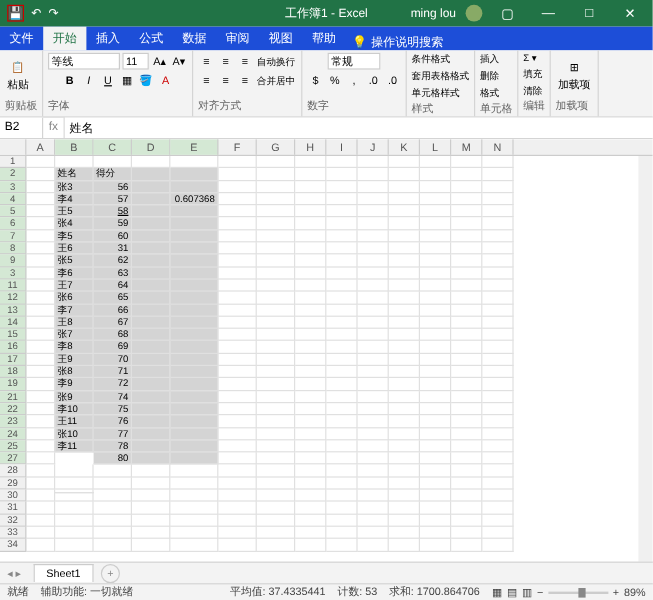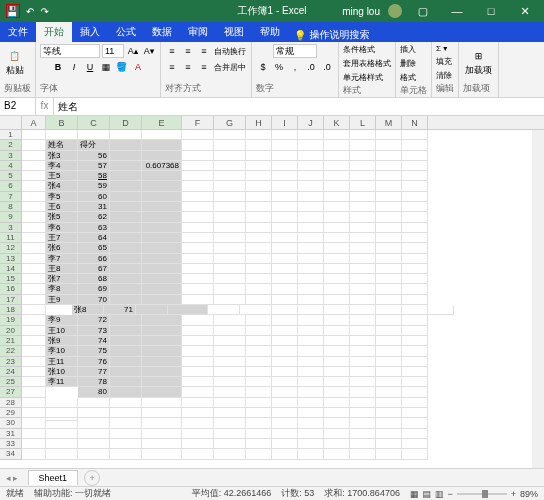--- a/index.html
+++ b/index.html
@@ -496,21 +496,21 @@
         <div class="cell" style="width: 26px;"></div>
         <div class="cell" style="width: 26px;"></div>
         <div class="cell" style="width: 26px;"></div>
         <div class="cell" style="width: 26px;"></div>
         <div class="cell" style="width: 26px;"></div>
         <div class="cell" style="width: 26px;"></div>
       </div>
       <div class="row">
         <div class="rh selhdr">18</div>
         <div class="cell" style="width: 24px;"></div>
-        <div class="cell sel" style="width: 32px; margin-left: 26px;">张8</div>
+        <div class="cell sel" style="width: 32px;">张8</div>
         <div class="cell sel" style="width: 32px; text-align: right;">71</div>
         <div class="cell sel" style="width: 32px;"></div>
         <div class="cell sel" style="width: 40px;"></div>
         <div class="cell" style="width: 32px;"></div>
         <div class="cell" style="width: 32px;"></div>
         <div class="cell" style="width: 26px;"></div>
         <div class="cell" style="width: 26px;"></div>
         <div class="cell" style="width: 26px;"></div>
         <div class="cell" style="width: 26px;"></div>
         <div class="cell" style="width: 26px;"></div>
@@ -528,37 +528,20 @@
         <div class="cell" style="width: 32px;"></div>
         <div class="cell" style="width: 26px;"></div>
         <div class="cell" style="width: 26px;"></div>
         <div class="cell" style="width: 26px;"></div>
         <div class="cell" style="width: 26px;"></div>
         <div class="cell" style="width: 26px;"></div>
         <div class="cell" style="width: 26px;"></div>
         <div class="cell" style="width: 26px;"></div>
       </div>
       <div class="row">
-        <div class="rh selhdr">20</div>
-        <div class="cell" style="width: 24px;"></div>
-        <div class="cell sel" style="width: 32px;">王10</div>
-        <div class="cell sel" style="width: 32px; text-align: right;">73</div>
-        <div class="cell sel" style="width: 32px;"></div>
-        <div class="cell sel" style="width: 40px;"></div>
-        <div class="cell" style="width: 32px;"></div>
-        <div class="cell" style="width: 32px;"></div>
-        <div class="cell" style="width: 26px;"></div>
-        <div class="cell" style="width: 26px;"></div>
-        <div class="cell" style="width: 26px;"></div>
-        <div class="cell" style="width: 26px;"></div>
-        <div class="cell" style="width: 26px;"></div>
-        <div class="cell" style="width: 26px;"></div>
-        <div class="cell" style="width: 26px;"></div>
-      </div>
-      <div class="row">
         <div class="rh selhdr">21</div>
         <div class="cell" style="width: 24px;"></div>
         <div class="cell sel" style="width: 32px;">张9</div>
         <div class="cell sel" style="width: 32px; text-align: right;">74</div>
         <div class="cell sel" style="width: 32px;"></div>
         <div class="cell sel" style="width: 40px;"></div>
         <div class="cell" style="width: 32px;"></div>
         <div class="cell" style="width: 32px;"></div>
         <div class="cell" style="width: 26px;"></div>
         <div class="cell" style="width: 26px;"></div>
@@ -699,20 +682,37 @@
         <div class="cell" style="width: 26px;"></div>
         <div class="cell" style="width: 26px;"></div>
         <div class="cell" style="width: 26px;"></div>
         <div class="cell" style="width: 26px;"></div>
         <div class="cell" style="width: 26px;"></div>
         <div class="cell" style="width: 26px;"></div>
         <div class="cell" style="width: 26px;"></div>
       </div>
       <div class="row">
         <div class="rh">31</div>
+        <div class="cell" style="width: 24px;"></div>
+        <div class="cell" style="width: 32px;"></div>
+        <div class="cell" style="width: 32px;"></div>
+        <div class="cell" style="width: 32px;"></div>
+        <div class="cell" style="width: 40px;"></div>
+        <div class="cell" style="width: 32px;"></div>
+        <div class="cell" style="width: 32px;"></div>
+        <div class="cell" style="width: 26px;"></div>
+        <div class="cell" style="width: 26px;"></div>
+        <div class="cell" style="width: 26px;"></div>
+        <div class="cell" style="width: 26px;"></div>
+        <div class="cell" style="width: 26px;"></div>
+        <div class="cell" style="width: 26px;"></div>
+        <div class="cell" style="width: 26px;"></div>
+      </div>
+      <div class="row">
+        <div class="rh">32</div>
         <div class="cell" style="width: 24px;"></div>
         <div class="cell" style="width: 32px;"></div>
         <div class="cell" style="width: 32px;"></div>
         <div class="cell" style="width: 32px;"></div>
         <div class="cell" style="width: 40px;"></div>
         <div class="cell" style="width: 32px;"></div>
         <div class="cell" style="width: 32px;"></div>
         <div class="cell" style="width: 26px;"></div>
         <div class="cell" style="width: 26px;"></div>
         <div class="cell" style="width: 26px;"></div>
@@ -763,21 +763,21 @@
 <div class="sheets">
   <div class="sheet-nav">◂ ▸</div>
   <div class="sheet-tab">Sheet1</div>
   <div class="addsheet">+</div>
 </div>
 
 <div class="statusbar">
   <span>就绪</span>
   <span style="margin-left:10px">辅助功能: 一切就绪</span>
   <div class="stats">
-    <span>平均值: 42.2661466</span>
+    <span>平均值: 37.4335441</span>
     <span>计数: 53</span>
     <span>求和: 1700.864706</span>
   </div>
   <div class="zoom">
     <span>▦</span>
     <span>▤</span>
     <span>▥</span>
     <span>−</span>
     <div class="slider">
         <div class="thumb"></div>

